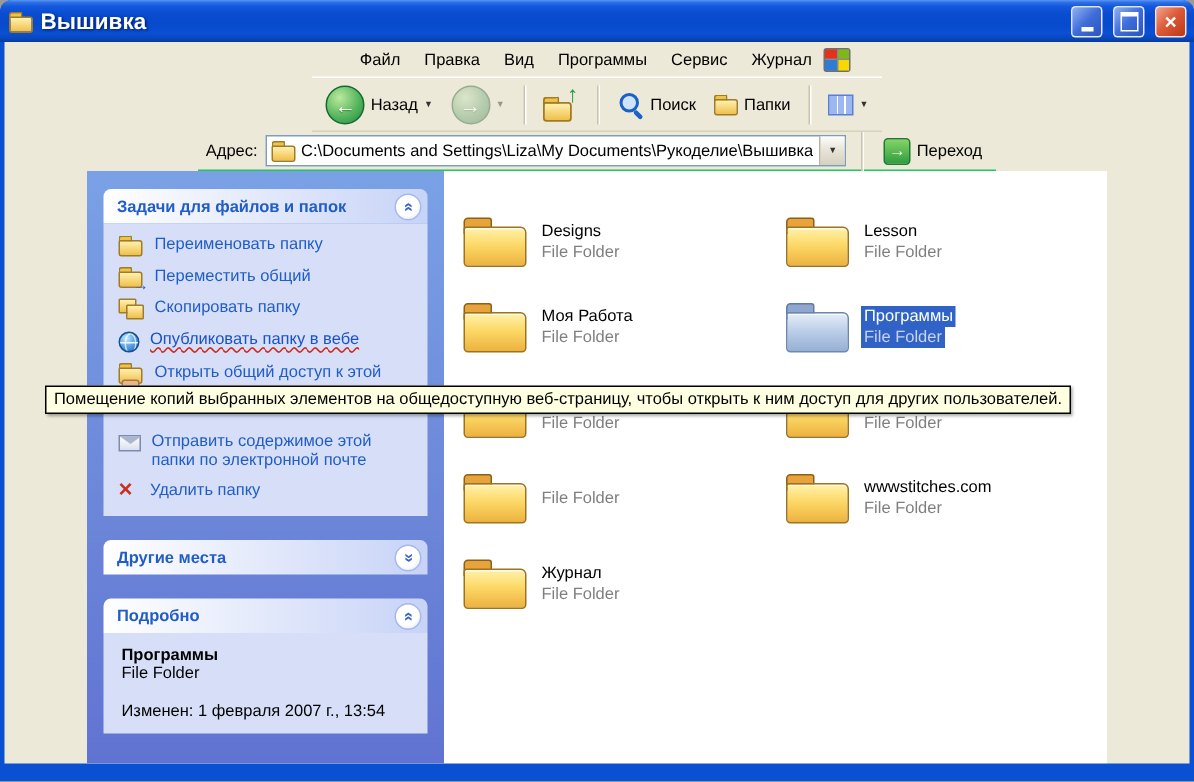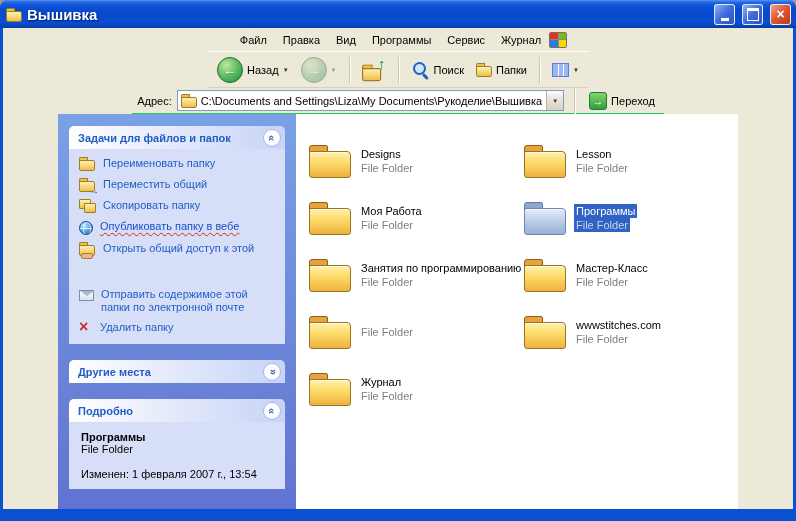--- a/index.html
+++ b/index.html
@@ -381,14 +381,15 @@
               <span class="tile-name">Журнал</span>
               <span class="tile-type">File Folder</span>
             </span>
           </div>
 
         </div>
       </div>
     </div>
   </div>
 
+  <div class="tooltip">Помещение копий выбранных элементов на общедоступную веб-страницу, чтобы открыть к ним доступ для других пользователей.</div>
 
 </div>
 
 </body></html>

